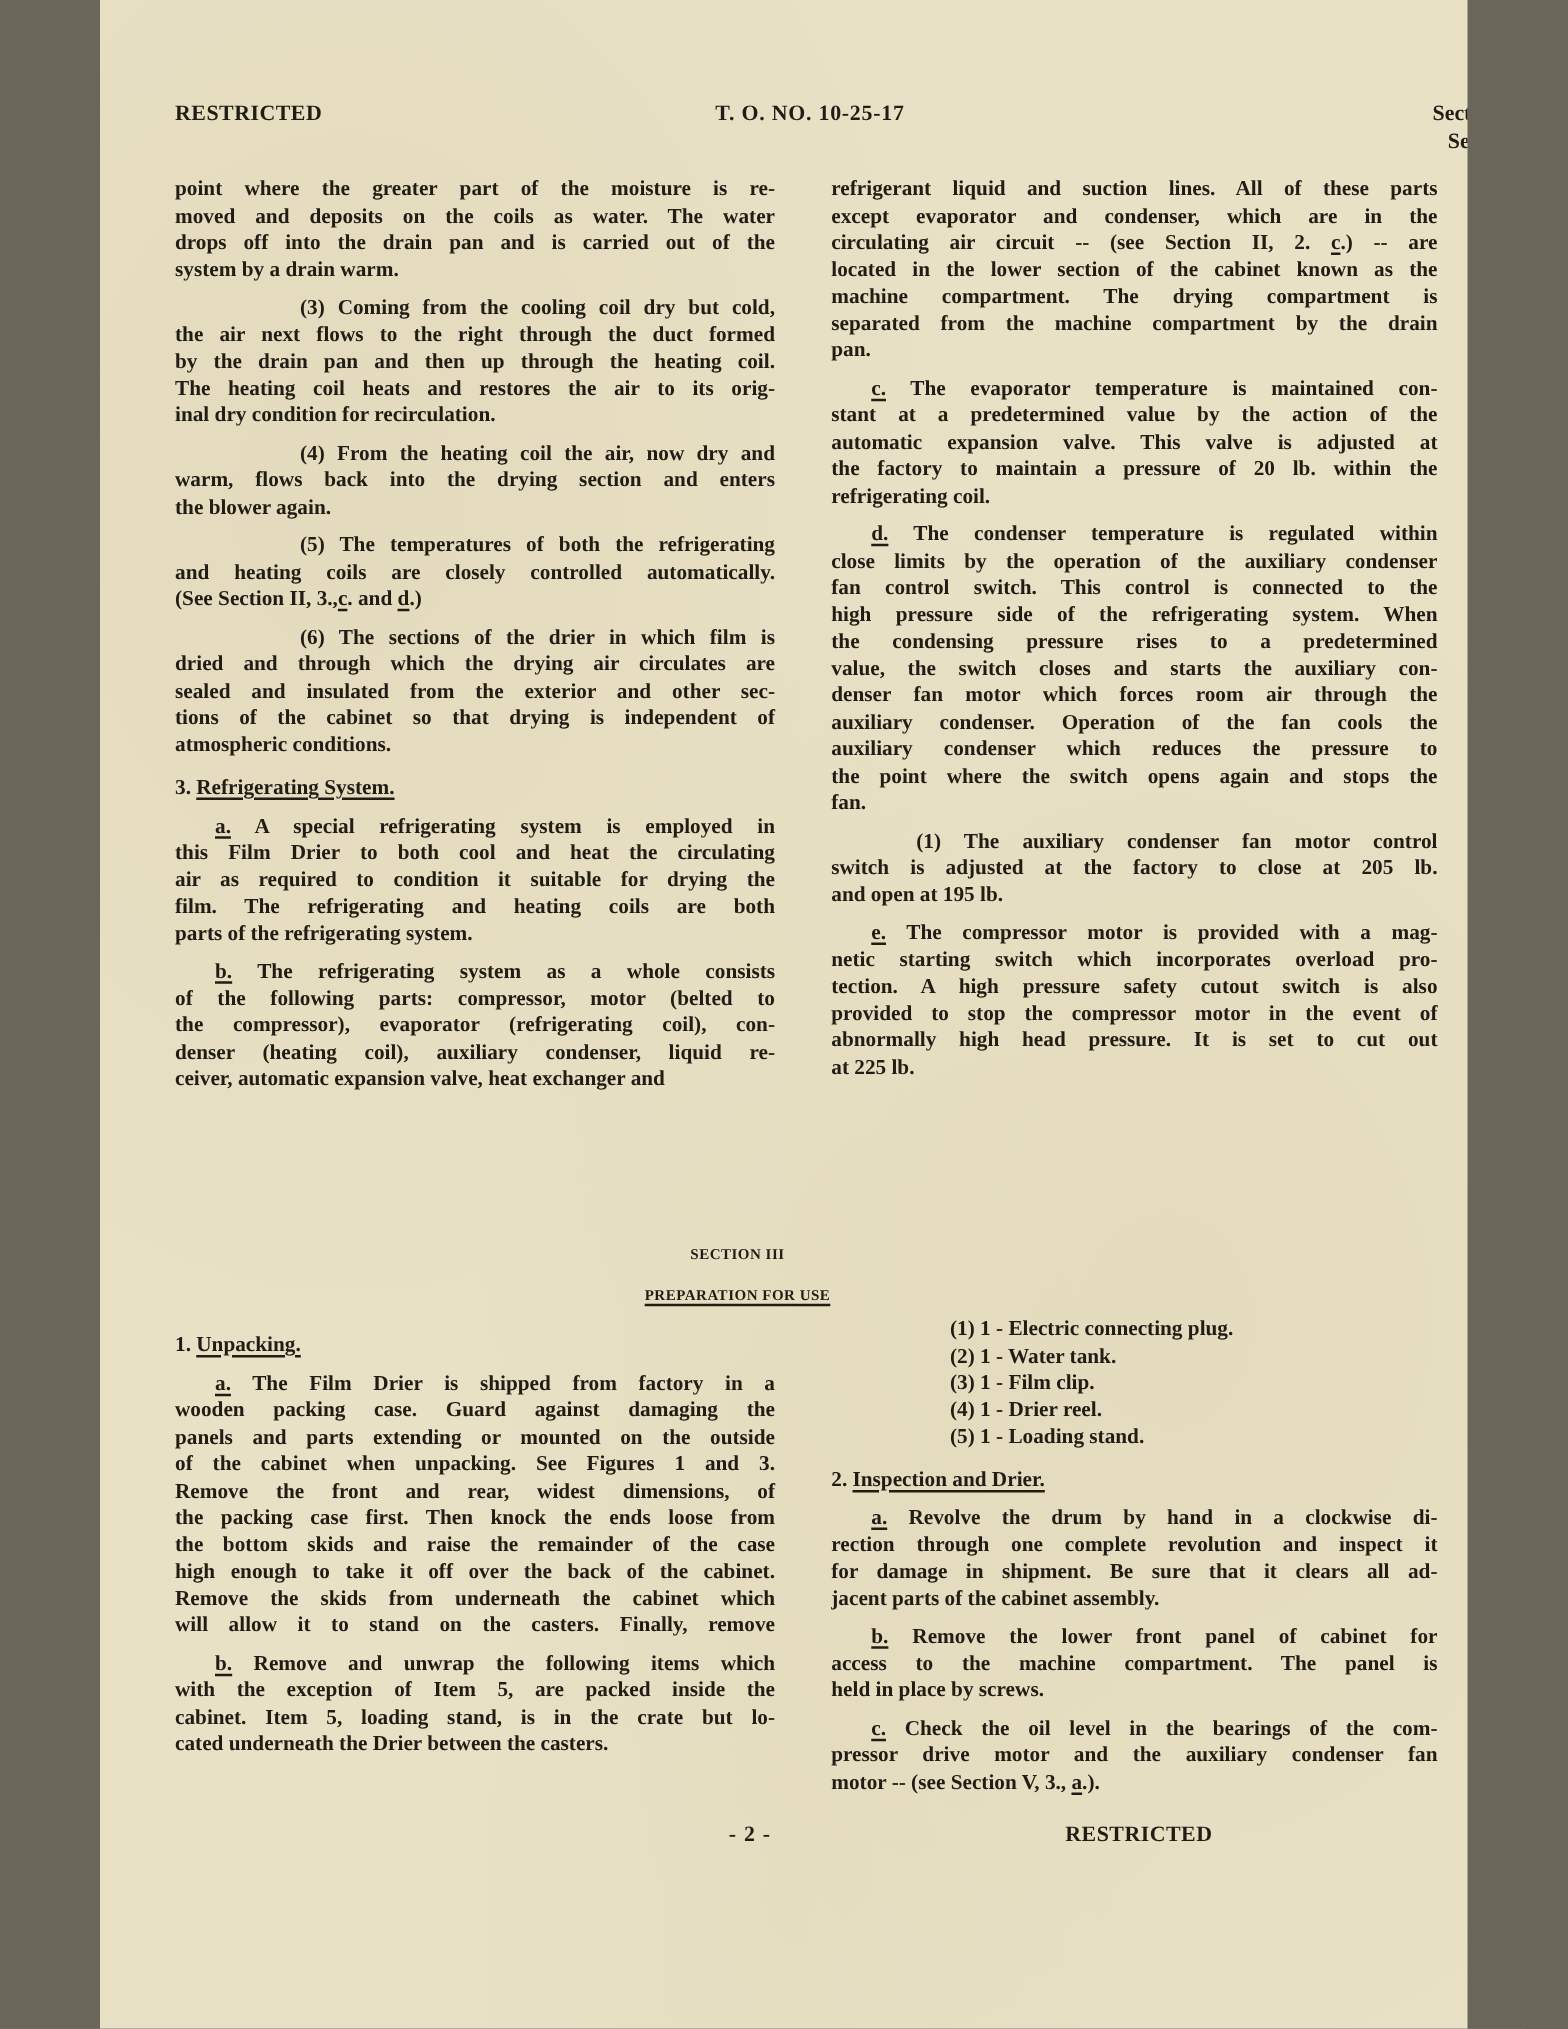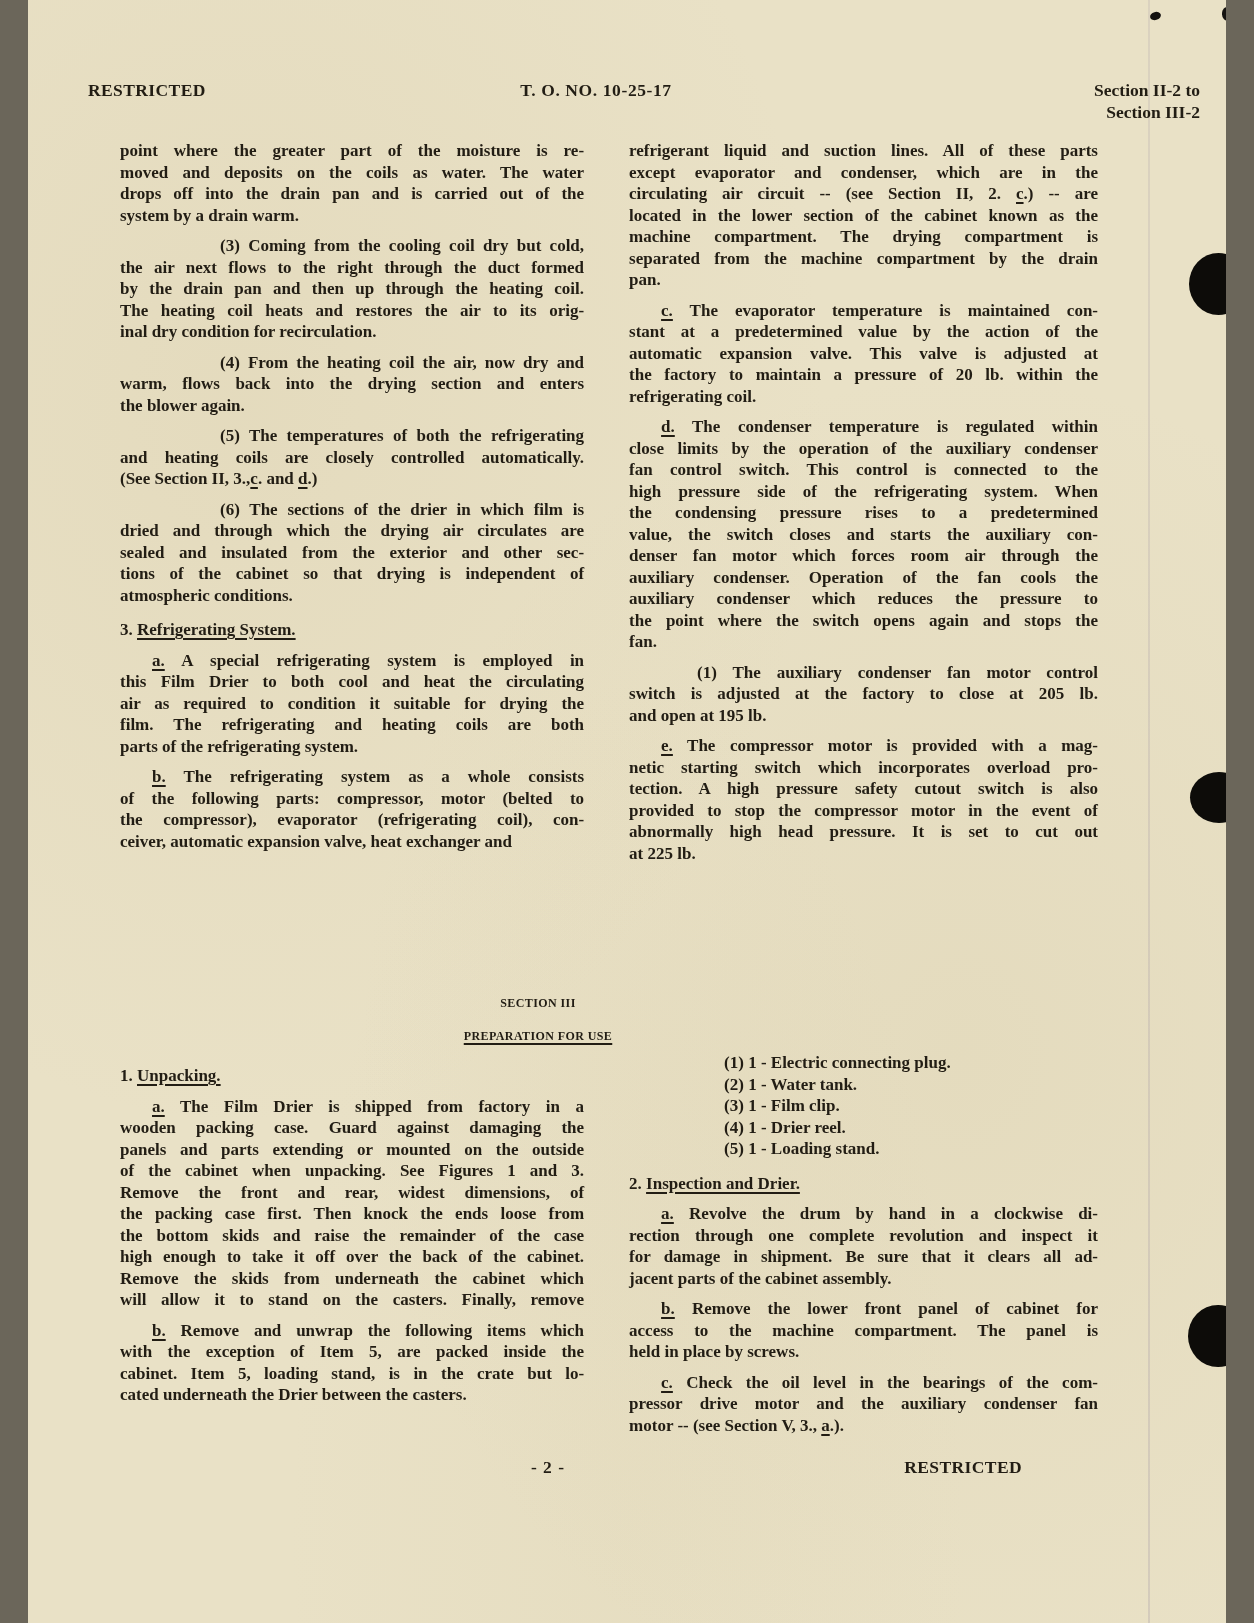--- a/index.html
+++ b/index.html
@@ -1,18 +1,18 @@
 <!DOCTYPE html>
 <html><head>
 <meta charset="utf-8">
 <style>
   html,body{margin:0;padding:0;background:#6b665a;}
   .page{
     position:relative;
-    width:1198px;height:1623px;
+    width:1094px;height:1623px;
     margin:0 auto;
     background-color:#e9e1c6;
     background-image:
       radial-gradient(ellipse at 18% 25%, rgba(205,190,150,0.18), transparent 42%),
       radial-gradient(ellipse at 78% 65%, rgba(198,183,140,0.14), transparent 46%),
       radial-gradient(ellipse at 50% 95%, rgba(210,198,160,0.12), transparent 40%);
     font-family:"Liberation Serif", serif;
     font-weight:bold;
     color:#221d14;
     overflow:hidden;
@@ -28,21 +28,21 @@
   .speck.s2{left:1194px;top:7px;width:13px;height:14px;border-radius:45% 55% 50% 50%;}
 
   .hdr{position:absolute;top:79px;left:60px;width:1112px;font-size:17.5px;line-height:22px;}
   .hdr .hl{position:absolute;left:0;top:0;letter-spacing:0.4px;}
   .hdr .hc{position:absolute;left:508px;top:0;transform:translateX(-50%);white-space:nowrap;letter-spacing:0.6px;}
   .hdr .hr{position:absolute;right:0;top:0;text-align:right;}
 
   .cols{position:absolute;left:60px;width:1010px;display:flex;align-items:flex-start;}
   .cols.top{top:140px;}
   .cols.bottom{top:1052px;}
-  .col{font-size:17px;line-height:21.5px;margin-left:32px;}
+  .col{font-size:17px;line-height:21.5px;}
   .col.cl{width:480px;}
   .col.cr{width:485px;margin-left:45px;}
 
   .block{margin-top:9px;}
   .block:first-child{margin-top:0;}
   .block.heading{margin-top:13px;margin-bottom:2px;}
   .line{text-align:left;}
   .line.just{text-align:justify;text-align-last:justify;text-justify:inter-word;}
   .u{text-decoration:underline;text-decoration-thickness:2px;text-underline-offset:3px;}
 
@@ -116,20 +116,21 @@
           <div class="line just" style="text-indent: 32px;"><span class="u">a.</span><span>  A special refrigerating system is employed in</span></div>
           <div class="line just"><span>this Film Drier to both cool and heat the circulating</span></div>
           <div class="line just"><span>air as required to condition it suitable for drying the</span></div>
           <div class="line just"><span>film.  The refrigerating and heating coils are both</span></div>
           <div class="line"><span>parts of the refrigerating system.</span></div>
         </div>
         <div class="block para">
           <div class="line just" style="text-indent: 32px;"><span class="u">b.</span><span>  The refrigerating system as a whole consists</span></div>
           <div class="line just"><span>of the following parts:  compressor, motor (belted to</span></div>
           <div class="line just"><span>the compressor), evaporator (refrigerating coil), con-</span></div>
+          <div class="line just"><span>denser  (heating coil), auxiliary condenser, liquid re-</span></div>
           <div class="line"><span>ceiver, automatic expansion valve, heat exchanger and</span></div>
         </div>
       </div>
     <div class="col cr">
         <div class="block para">
           <div class="line just"><span>refrigerant liquid and suction lines.  All of these parts</span></div>
           <div class="line just"><span>except evaporator and condenser, which are in the</span></div>
           <div class="line just"><span>circulating air circuit -- (see Section II, 2. </span><span class="u">c</span><span>.) -- are</span></div>
           <div class="line just"><span>located in the lower section of the cabinet known as the</span></div>
           <div class="line just"><span>machine compartment.  The drying compartment is</span></div>

